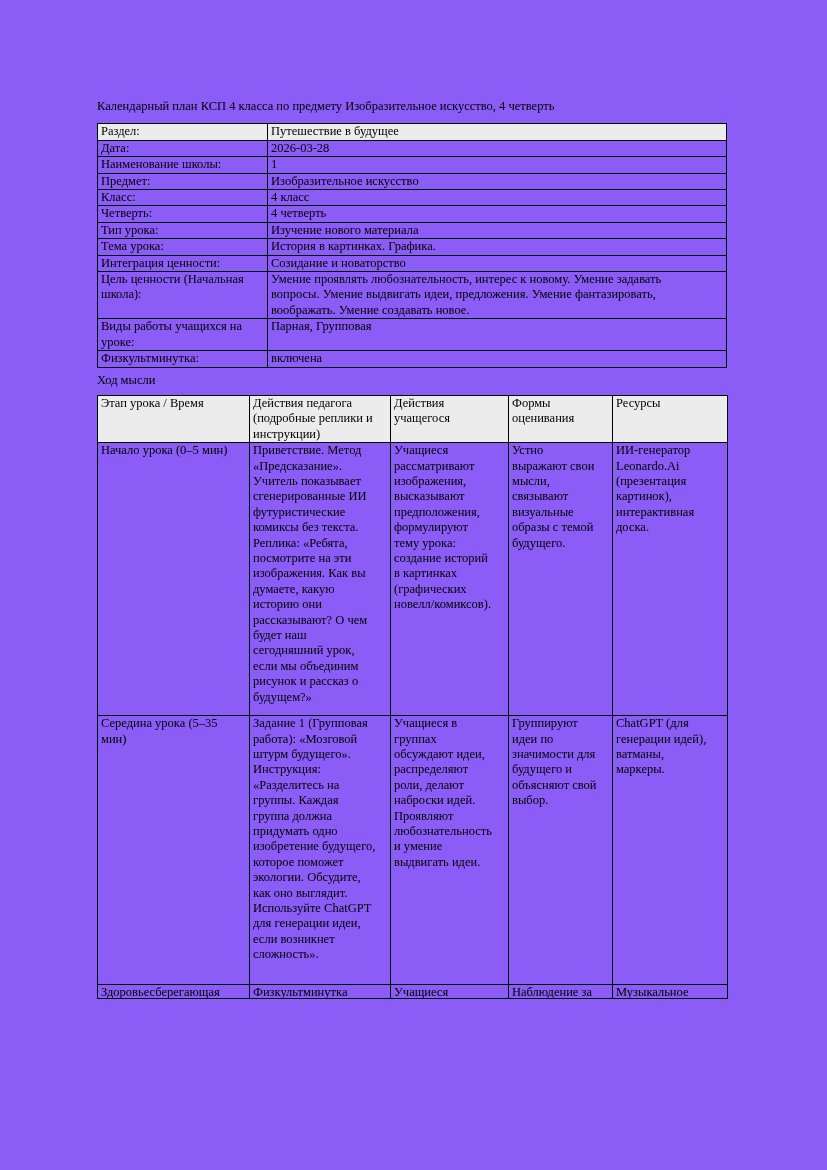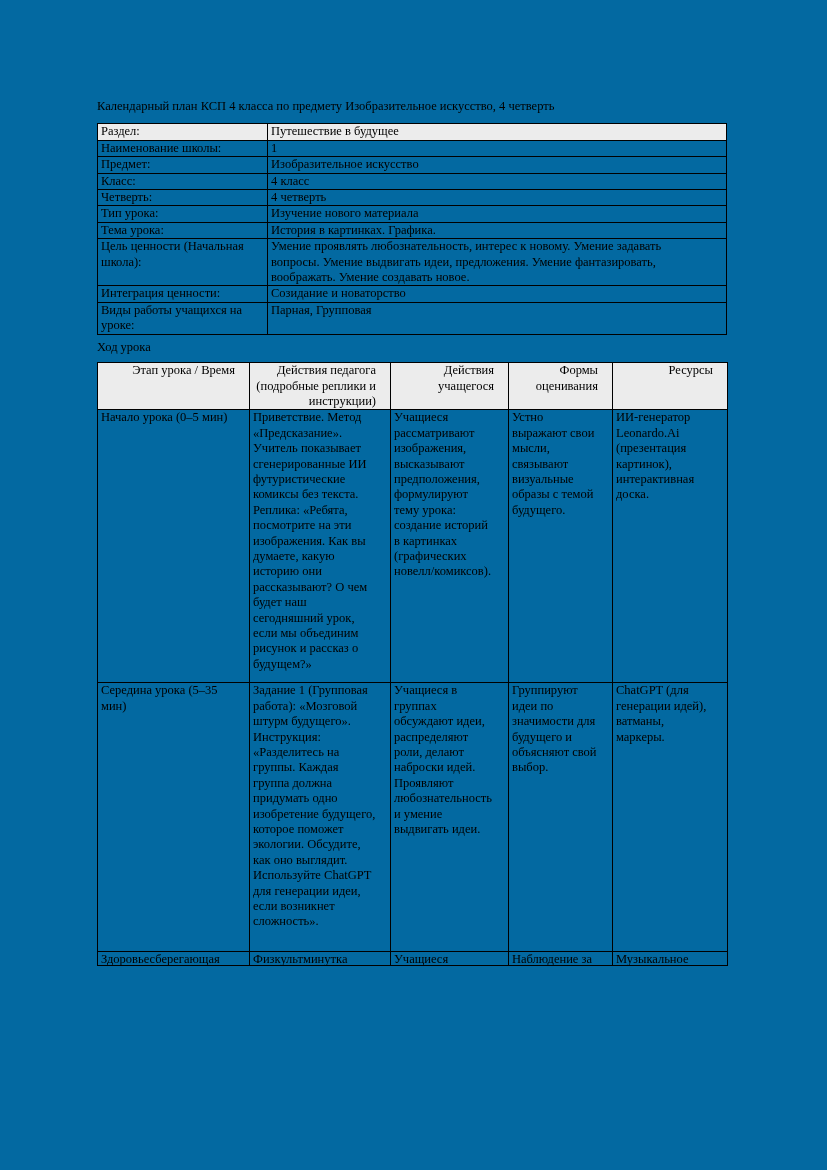--- a/index.html
+++ b/index.html
@@ -1,20 +1,20 @@
 <!DOCTYPE html>
 <html><head>
 <meta charset="utf-8">
 <style>
   html, body { margin: 0; padding: 0; background: #ffffff; }
   .page {
     position: relative;
     width: 827px;
     height: 1170px;
-    background: #0369a1;
+    background: #8b5cf6;
     font-family: "Liberation Serif", serif;
     font-size: 12.5px;
     line-height: 15.4px;
     color: #000000;
     overflow: hidden;
   }
   .content {
     position: absolute;
     left: 97px;
     top: 99px;
@@ -33,21 +33,21 @@
     border: 1px solid #000000;
     vertical-align: top;
     text-align: left;
     font-weight: normal;
     padding: 0 14px 0 3px;
     word-wrap: break-word;
   }
   tr.shaded td, tr.shaded th { background: #ececec; }
   .info-table .label-col { width: 152px; }
   .section-heading { margin: 5px 0 7px 0; }
-  .lesson-table thead th { height: 45px; text-align: right; }
+  .lesson-table thead th { height: 45px; }
   .lesson-table tr.row-0 td { height: 272px; }
   .lesson-table tr.row-1 td { height: 268px; margin-top: 42px; }
   .lesson-table tr.row-2 td { padding: 0 18px 0 3px; }
   .clip {
     display: block;
     height: 13px;
     overflow: hidden;
   }
 </style>
 </head>
@@ -56,20 +56,24 @@
 <div class="page">
   <div class="content">
 
     <div class="doc-title">Календарный план КСП 4 класса по предмету Изобразительное искусство, 4 четверть</div>
 
     <table class="info-table">
       <tbody>
         <tr class="shaded">
           <td class="label-col">Раздел:</td>
           <td>Путешествие в будущее</td>
+        </tr>
+        <tr>
+          <td class="label-col">Дата:</td>
+          <td>2026-03-28</td>
         </tr>
         <tr>
           <td class="label-col">Наименование школы:</td>
           <td>1</td>
         </tr>
         <tr>
           <td class="label-col">Предмет:</td>
           <td>Изобразительное искусство</td>
         </tr>
         <tr>
@@ -82,35 +86,39 @@
         </tr>
         <tr>
           <td class="label-col">Тип урока:</td>
           <td>Изучение нового материала</td>
         </tr>
         <tr>
           <td class="label-col">Тема урока:</td>
           <td>История в картинках. Графика.</td>
         </tr>
         <tr>
+          <td class="label-col">Интеграция ценности:</td>
+          <td>Созидание и новаторство</td>
+        </tr>
+        <tr>
           <td class="label-col">Цель ценности (Начальная школа):</td>
           <td>Умение проявлять любознательность, интерес к новому. Умение задавать вопросы. Умение выдвигать идеи, предложения. Умение фантазировать, воображать. Умение создавать новое.</td>
-        </tr>
-        <tr>
-          <td class="label-col">Интеграция ценности:</td>
-          <td>Созидание и новаторство</td>
         </tr>
         <tr>
           <td class="label-col">Виды работы учащихся на уроке:</td>
           <td>Парная, Групповая</td>
         </tr>
+        <tr>
+          <td class="label-col">Физкультминутка:</td>
+          <td>включена</td>
+        </tr>
       </tbody>
     </table>
 
-    <div class="section-heading">Ход урока</div>
+    <div class="section-heading">Ход мысли</div>
 
     <table class="lesson-table">
       <colgroup>
         <col style="width:152px">
         <col style="width:141px">
         <col style="width:118px">
         <col style="width:104px">
         <col style="width:115px">
       </colgroup>
       <thead>

